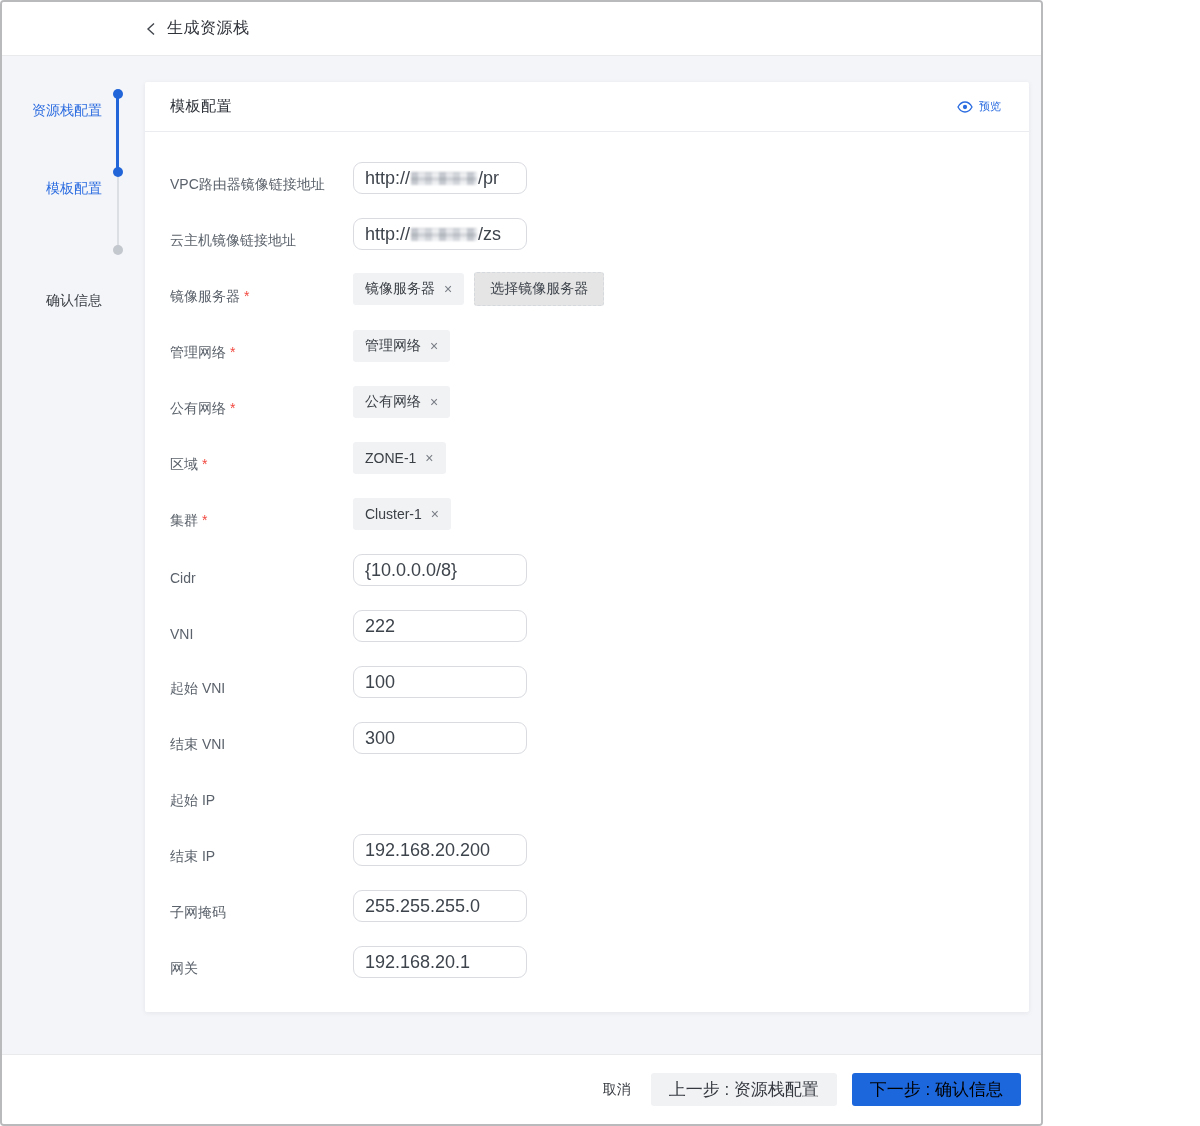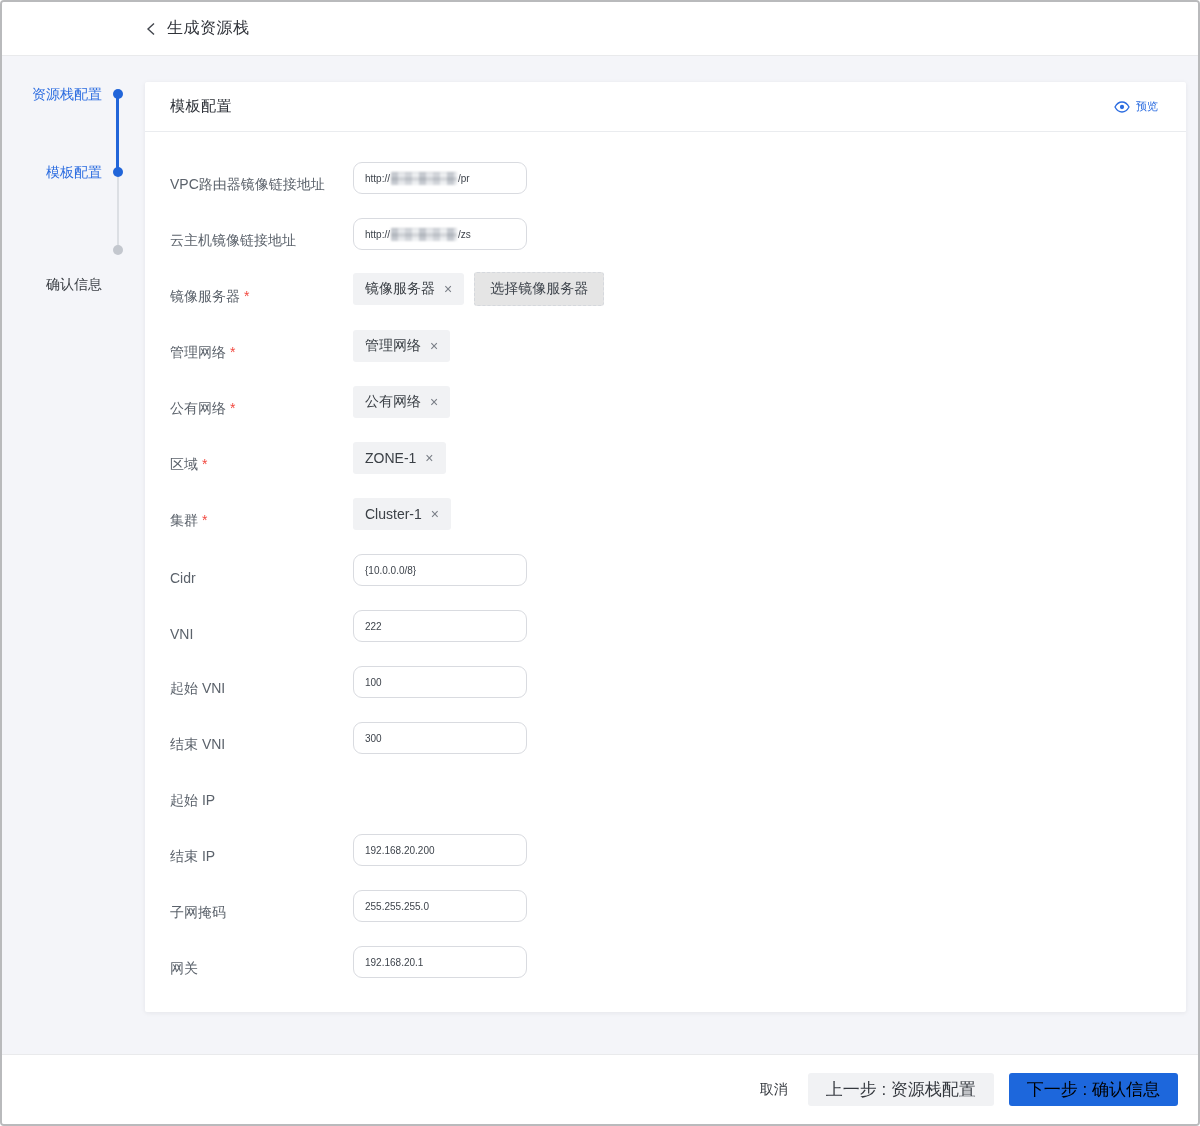--- a/index.html
+++ b/index.html
@@ -1,18 +1,18 @@
 <!DOCTYPE html>
 <html><head>
 <meta charset="utf-8">
 <style>
   * { margin:0; padding:0; box-sizing:border-box; }
   html,body { width:1200px; height:1126px; font-family:"Liberation Sans","DejaVu Sans",sans-serif; }
   .frame {
-    width:1200px; height:1126px;
+    width:1043px; height:1126px;
     border:2px solid #b9babc; border-radius:4px;
     background:#f4f5f9;
     display:flex; flex-direction:column;
     overflow:hidden;
   }
   
   .top-header {
     flex:none; height:54px; background:#fff;
     border-bottom:1px solid #e9eaec;
     display:flex; align-items:center;
@@ -25,21 +25,21 @@
   
   .body { flex:1; display:flex; min-height:0; }
 
   
   .sidebar { flex:none; width:143px; position:relative; }
   .step-line { position:absolute; border-radius:2px; }
   .line-done { left:114px; top:38px; width:3px; height:78px; background:#2165d9; }
   .line-todo { left:114.5px; top:116px; width:2px; height:78px; background:#dcdfe4; }
   .step { position:absolute; left:0; width:100%; height:20px; cursor:pointer; }
   .step-label {
-    position:absolute; right:43px; top:0; line-height:20px;
+    position:absolute; right:43px; top:16px; line-height:20px;
     font-size:14px; white-space:nowrap;
   }
   .step-dot {
     position:absolute; left:111px; top:5px;
     width:10px; height:10px; border-radius:50%;
   }
   .step-done .step-label, .step-active .step-label { color:#2b6ce0; }
   .step-pending .step-label { color:#3c4046;margin-top:34px; }
   .step-done .step-dot, .step-active .step-dot { background:#2165d9; }
   .step-pending .step-dot { background:#c3c7ce; }
@@ -66,21 +66,21 @@
 
   
   .form-row { display:flex; align-items:flex-end; height:32px; margin-bottom:24px; }
   .form-label { flex:none; width:183px; font-size:14px; color:#5b626b; }
   .req { color:#f2483f; margin-left:4px; font-size:14px; }
   .form-ctrl { display:flex; align-items:center; gap:10px; }
   .input-box {
     width:174px; height:32px;
     border:1px solid #d9dbe0; border-radius:9px; background:#fff;
     display:flex; align-items:center; padding:0 11px;
-    font-size:10px; color:#3e444c; white-space:nowrap; overflow:hidden;
+    font-size:18px; color:#3e444c; white-space:nowrap; overflow:hidden;
     cursor:text;
   }
   .redacted {
     display:inline-block; width:66px; height:13px; margin:0 1px;
     border-radius:1px;
     background:
       repeating-linear-gradient(90deg,#c7cbd1 0 7px,#e7e9ec 7px 14px,#d3d6db 14px 21px,#eef0f2 21px 28px),
       repeating-linear-gradient(0deg,rgba(255,255,255,.35) 0 4px,rgba(150,155,163,.25) 4px 8px);
     background-blend-mode:multiply;
     filter:blur(1.2px);

